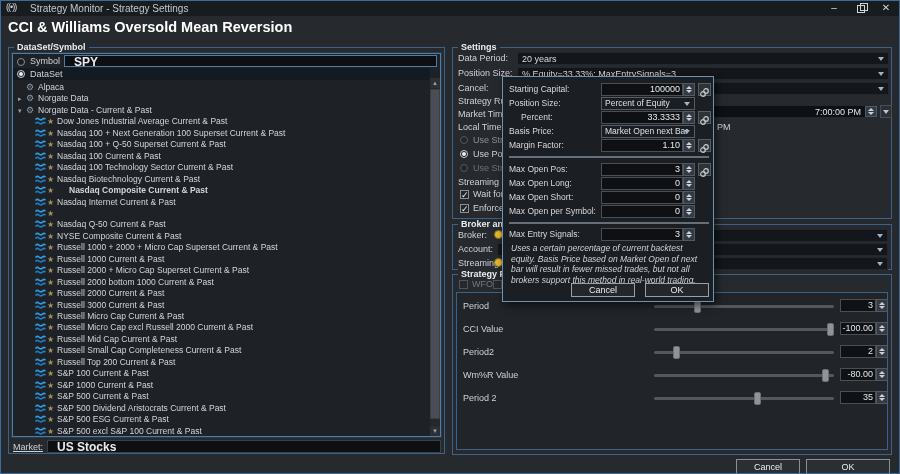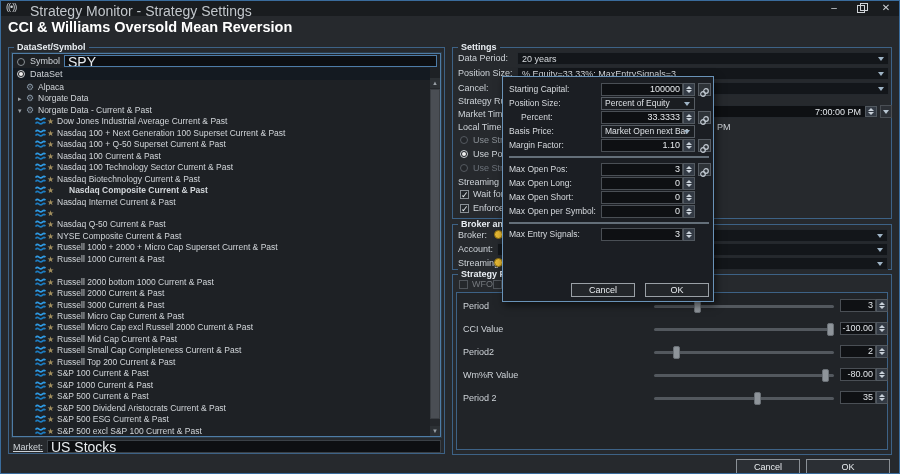--- a/index.html
+++ b/index.html
@@ -8,42 +8,42 @@
     background:#26292d;color:#d2d6da;
     font-family:"Liberation Sans", sans-serif;
     -webkit-font-smoothing:antialiased;
   }
   .abs{position:absolute;}
   .frame{position:absolute;inset:0;border:1px solid #3a6c9c;pointer-events:none;z-index:50;}
 
   
   .titlebar{position:absolute;left:0;top:0;width:900px;height:16px;background:#191c1f;}
   .titlebar .appicon{position:absolute;left:6px;top:2px;font-size:9px;color:#cfd3d7;letter-spacing:-1px;}
-  .titlebar .ttl{position:absolute;left:30px;top:3px;font-size:14px;color:#c3c8cd;}
+  .titlebar .ttl{position:absolute;left:30px;top:3px;font-size:10px;color:#c3c8cd;}
   .winbtn{position:absolute;top:1px;width:16px;height:13px;text-align:center;font-size:10px;line-height:13px;color:#cfd3d7;}
   .restore-glyph{position:absolute;top:4px;left:5px;width:6px;height:6px;border:1px solid #cfd3d7;background:#191c1f;}
   .restore-glyph::before{content:"";position:absolute;left:2px;top:-3px;width:6px;height:6px;border:1px solid #cfd3d7;}
 
   .heading{position:absolute;left:8px;top:19px;font-size:14.5px;font-weight:bold;color:#ffffff;white-space:nowrap;}
 
   
   .grp{position:absolute;border:1px solid #3d6286;box-sizing:border-box;}
   .grp>.legend{position:absolute;top:-6px;left:5px;background:#26292d;padding:0 3px;font-size:9px;font-weight:bold;color:#e9eef3;line-height:10px;white-space:nowrap;}
 
   
   .treebox{position:absolute;left:12px;top:53px;width:429px;height:384px;background:#1e2125;border:1px solid #4e7ca6;box-sizing:border-box;box-shadow:0 0 0 1px rgba(70,120,160,.22);}
   .lbl{position:absolute;font-size:9px;color:#ced3d8;white-space:nowrap;line-height:11px;}
   .radio{position:absolute;width:8px;height:8px;border-radius:50%;border:1px solid #8a9096;background:#1a1d20;box-sizing:border-box;}
   .radio.sel{border-color:#cfd3d7;}
   .radio.sel::after{content:"";position:absolute;left:1px;top:1px;width:4px;height:4px;border-radius:50%;background:#f0f0f0;}
   .radio.dis{border-color:#555a60;background:#222529;}
   .check{position:absolute;width:9px;height:9px;background:#22262a;border:1px solid #8a9096;box-sizing:border-box;font-size:9px;line-height:8px;color:#eef2f5;text-align:center;}
   .check.dis{border-color:#50555b;color:transparent;background:#25282c;}
 
-  .txtfield{position:absolute;background:#0d0f12;border:1px solid #4d7ca8;box-sizing:border-box;font-size:14px;color:#e8ecef;padding:1px 3px 0 3px;line-height:10px;white-space:nowrap;overflow:hidden;}
+  .txtfield{position:absolute;background:#0d0f12;border:1px solid #4d7ca8;box-sizing:border-box;font-size:12px;color:#e8ecef;padding:1px 3px 0 9px;line-height:10px;white-space:nowrap;overflow:hidden;font-weight:bold;}
   .rowhl{position:absolute;background:#141a21;}
 
   .trow{position:absolute;height:11px;font-size:8.5px;line-height:11px;color:#d2d6da;white-space:nowrap;overflow:hidden;}
   .trow .arw{position:absolute;font-size:7px;color:#9aa0a6;top:0;}
   .trow .gear{position:absolute;font-size:9px;color:#8a99a8;top:0;}
   .trow .star{position:absolute;font-size:8px;color:#a3905f;top:0;}
   .trow .wv{position:absolute;top:1px;}
   .trow .tlabel{position:absolute;top:0;}
 
   
@@ -229,20 +229,21 @@
         </svg></span>
       <span class="star" style="left:34px;">★</span>
       <span class="tlabel" style="left:44px;">Russell 1000 Current &amp; Past</span>
     </div>
     <div class="trow" style="left:13px;top:265.2px;width:412px;pointer-events:auto;">
       <span class="wv" style="left:22px;"><svg width="11" height="9" viewBox="0 0 11 9">
           <path d="M0.5 2.6 Q2 0.6 4 2.1 T7.5 2.1 T10.5 2.1" fill="none" stroke="#2f9be5" stroke-width="1.6"></path>
           <path d="M0.5 6.6 Q2 4.6 4 6.1 T7.5 6.1 T10.5 6.1" fill="none" stroke="#1d7dc2" stroke-width="1.6"></path>
         </svg></span>
       <span class="star" style="left:34px;">★</span>
+      <span class="tlabel" style="left:44px;">Russell 2000 + Micro Cap Superset Current &amp; Past</span>
     </div>
     <div class="trow" style="left:13px;top:276.65px;width:412px;pointer-events:auto;">
       <span class="wv" style="left:22px;"><svg width="11" height="9" viewBox="0 0 11 9">
           <path d="M0.5 2.6 Q2 0.6 4 2.1 T7.5 2.1 T10.5 2.1" fill="none" stroke="#2f9be5" stroke-width="1.6"></path>
           <path d="M0.5 6.6 Q2 4.6 4 6.1 T7.5 6.1 T10.5 6.1" fill="none" stroke="#1d7dc2" stroke-width="1.6"></path>
         </svg></span>
       <span class="star" style="left:34px;">★</span>
       <span class="tlabel" style="left:44px;">Russell 2000 bottom 1000 Current &amp; Past</span>
     </div>
     <div class="trow" style="left:13px;top:288.1px;width:412px;pointer-events:auto;">
@@ -475,20 +476,21 @@
       <div class="sthumb2" style="left:100.33999999999999px;top:-5px;"></div>
     </div>
     <div class="valbox" style="left:383px;top:98px;width:36px;height:13px;">35</div>
     <div class="spin" style="left:419px;top:98px;width:12px;height:13px;">
       <i class="up"></i>
       <i class="dn"></i>
     </div>
   </div>
 
 <div class="popup" id="popup">
+  <div class="pdesc">Uses a certain percentage of current backtest equity. Basis Price based on Market Open of next bar will result in fewer missed trades, but not all brokers support this method in real-world trading.</div>
   <div class="btn" style="left:68px;top:206px;width:64px;height:14px;line-height:13px;">Cancel</div>
   <div class="btn" style="left:142px;top:206px;width:64px;height:14px;line-height:13px;">OK</div>
 <span class="plabel" style="left:6px;top:7px;">Starting Capital:</span>
     <div class="pnum" style="left:98px;top:6px;width:82px;height:13px;">100000</div>
     <div class="spin" style="left:180px;top:6px;width:12px;height:13px;">
       <i class="up"></i>
       <i class="dn"></i>
     </div>
     <div class="linkbtn" style="left:195px;top:6px;width:13px;height:13px;"><svg width="11" height="11" viewBox="0 0 11 11">
         <circle cx="4" cy="7" r="2.3" fill="none" stroke="#c2cad2" stroke-width="1.2"></circle>

